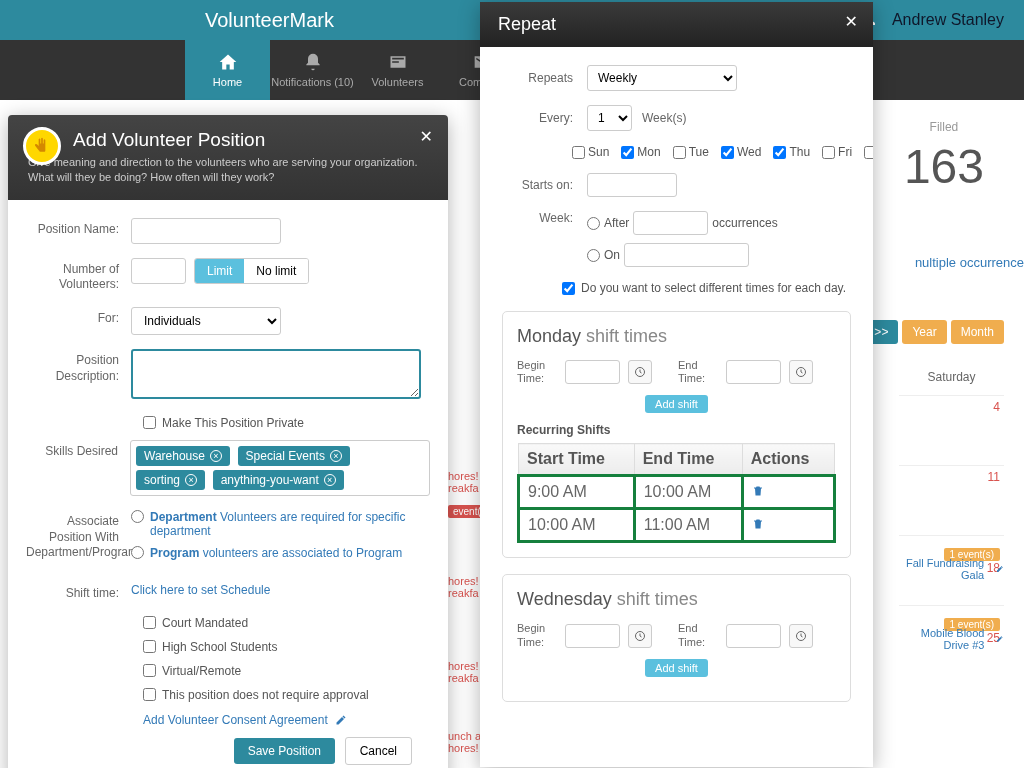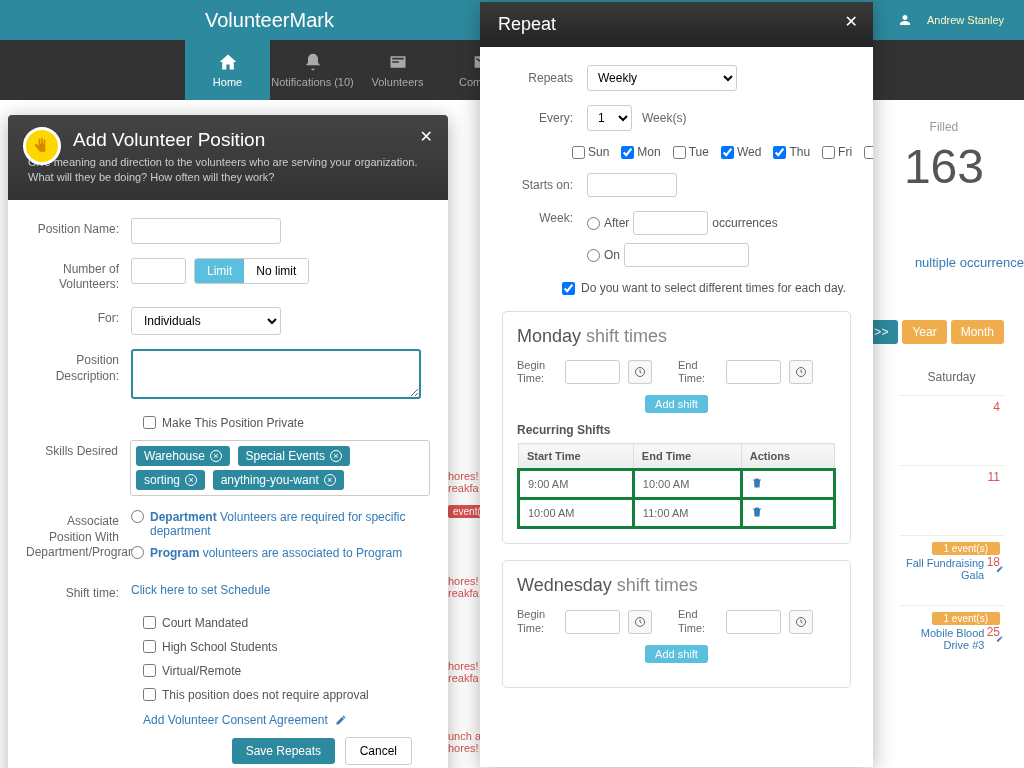--- a/index.html
+++ b/index.html
@@ -1,35 +1,35 @@
 <!DOCTYPE html>
 <html><head>
 <meta charset="utf-8">
 <style>
 * { box-sizing: border-box; margin: 0; padding: 0; }
 body { font-family: -apple-system, "Helvetica Neue", Arial, sans-serif; font-size: 13px; background: #f5f5f5; overflow: hidden; width: 1024px; height: 768px; position: relative; color: #555; }
 .topbar { background: #2d8a9e; height: 40px; display: flex; align-items: center; padding: 0 20px; }
 .logo { color: #fff; font-size: 20px; font-weight: 300; margin-left: 185px; }
-.user { margin-left: auto; color: #fef9c3; font-size: 11px; display: flex; align-items: center; gap: 16px; }
+.user { margin-left: auto; color: #0f172a; font-size: 16px; display: flex; align-items: center; gap: 16px; }
 .navbar { background: #333; height: 60px; display: flex; padding-left: 185px; }
 .navitem { width: 85px; display: flex; flex-direction: column; align-items: center; justify-content: center; color: #aaa; font-size: 11px; gap: 4px; cursor: pointer; }
 .navitem.active { background: #2d8a9e; color: #fff; }
 .navitem svg { width: 20px; height: 20px; fill: currentColor; }
 .bg-content { position: absolute; top: 100px; left: 0; right: 0; bottom: 0; background: #fff; }
 .stats { position: absolute; top: 120px; right: 40px; text-align: center; }
 .stats .label { color: #999; font-size: 12px; }
 .stats .big { font-size: 48px; color: #555; font-weight: 400; margin-top: 5px; }
 .mult-link { position: absolute; top: 255px; right: 0; color: #337ab7; font-size: 13px; }
 .view-buttons { position: absolute; top: 320px; right: 20px; display: flex; gap: 4px; }
 .view-buttons button { background: #f0ad4e; color: #fff; border: none; padding: 5px 10px; font-size: 12px; border-radius: 3px; }
 .view-buttons button.blue { background: #2d8a9e; }
 .cal-row { position: absolute; right: 20px; display: flex; height: 50px; border-top: 1px solid #eee; }
 .cal-cell { width: 105px; padding: 4px; font-size: 12px; text-align: right; color: #999; position: relative; }
 .cal-cell .red { color: #d9534f; }
-.event-badge { background: #f0ad4e; color: #fff; font-size: 10px; padding: 1px 12px; border-radius: 2px; display: inline-block; margin-top: 2px; }
+.event-badge { background: #f0ad4e; color: #fff; font-size: 10px; padding: 1px 6px; border-radius: 2px; display: inline-block; margin-top: 8px; }
 .event-link { color: #337ab7; font-size: 11px; position: absolute; left: 4px; bottom: 4px; display: flex; align-items: center; gap: 12px; }
 
 
 .modal1 { position: absolute; top: 115px; left: 8px; width: 440px; background: #fff; box-shadow: 0 4px 20px rgba(0,0,0,0.3); border-radius: 4px; overflow: hidden; z-index: 100; }
 .modal1-header { background: linear-gradient(to bottom, #444, #333); color: #fff; padding: 14px 18px 14px 65px; position: relative; }
 .modal1-header .icon-circle { position: absolute; left: 15px; top: 12px; width: 38px; height: 38px; border-radius: 50%; background: #ffd700; border: 3px solid #fff; display: flex; align-items: center; justify-content: center; }
 .modal1-header h2 { font-size: 19px; font-weight: 400; }
 .modal1-header p { font-size: 11px; color: #ccc; margin-top: 4px; margin-left: -45px; line-height: 1.4; }
 .modal1-header .close { position: absolute; right: 15px; top: 12px; color: #fff; font-size: 16px; cursor: pointer; }
 .modal1-body { padding: 18px; }
@@ -77,21 +77,21 @@
 .select-diff { display: flex; align-items: center; gap: 6px; margin: 12px 0 16px 60px; }
 .shift-block { border: 1px solid #ddd; border-radius: 5px; padding: 14px; margin-bottom: 16px; }
 .shift-block h3 { font-size: 18px; font-weight: 400; color: #555; margin-bottom: 12px; }
 .shift-block h3 .thin { color: #888; font-weight: 300; }
 .time-row { display: flex; align-items: center; gap: 8px; margin-bottom: 10px; }
 .time-row .tlabel { font-size: 11px; color: #666; width: 40px; line-height: 1.2; }
 .time-row input { border: 1px solid #ccc; border-radius: 3px; padding: 4px; width: 55px; height: 24px; }
 .time-row .clock-btn { border: 1px solid #ccc; border-radius: 3px; width: 24px; height: 24px; background: #f8f8f8; display: flex; align-items: center; justify-content: center; }
 .add-shift-btn { background: #5bc0de; color: #fff; border: none; padding: 3px 10px; border-radius: 3px; font-size: 11px; display: block; margin: 0 auto 10px; }
 .rec-shifts-title { font-size: 12px; font-weight: 600; color: #555; margin-bottom: 6px; }
-.shift-table { width: 100%; border-collapse: collapse; font-size: 11px; }
+.shift-table { width: 100%; border-collapse: collapse; font-size: 16px; }
 .shift-table th { background: linear-gradient(to bottom, #f9f9f9, #ececec); border: 1px solid #ddd; padding: 6px 8px; text-align: left; font-weight: 600; color: #555; }
 .shift-table td { border: 3px solid #15803d; padding: 6px 8px; color: #666; }
 .trash { color: #337ab7; cursor: pointer; }
 
 
 .bg-snippet { position: absolute; font-size: 11px; color: #d9534f; }
 .bg-orange-pill { background: #d9534f; color: #fff; font-size: 10px; padding: 1px 5px; border-radius: 2px; }
 </style>
 </head>
 <body>
@@ -269,21 +269,21 @@
         <input type="checkbox" style="">
         <span>This position does not require approval</span>
       </div>
     <div style="margin-left:117px;">
       <span class="link-text">Add Volunteer Consent Agreement</span>
       <svg width="12" height="12" viewBox="0 0 24 24" fill="#337ab7" style="vertical-align:middle; margin-left:4px;">
           <path d="M3 17v4h4l11-11-4-4L3 17zM21 7l-2 2-4-4 2-2 4 4z"></path>
         </svg>
     </div>
     <div class="modal-actions">
-      <button class="btn-primary">Save Repeats</button>
+      <button class="btn-primary">Save Position</button>
       <button class="btn-cancel">Cancel</button>
     </div>
   </div>
 </div>
 
 <div class="modal2">
   <div class="modal2-header">
     <h2>Repeat</h2>
     <span class="close">✕</span>
   </div>

